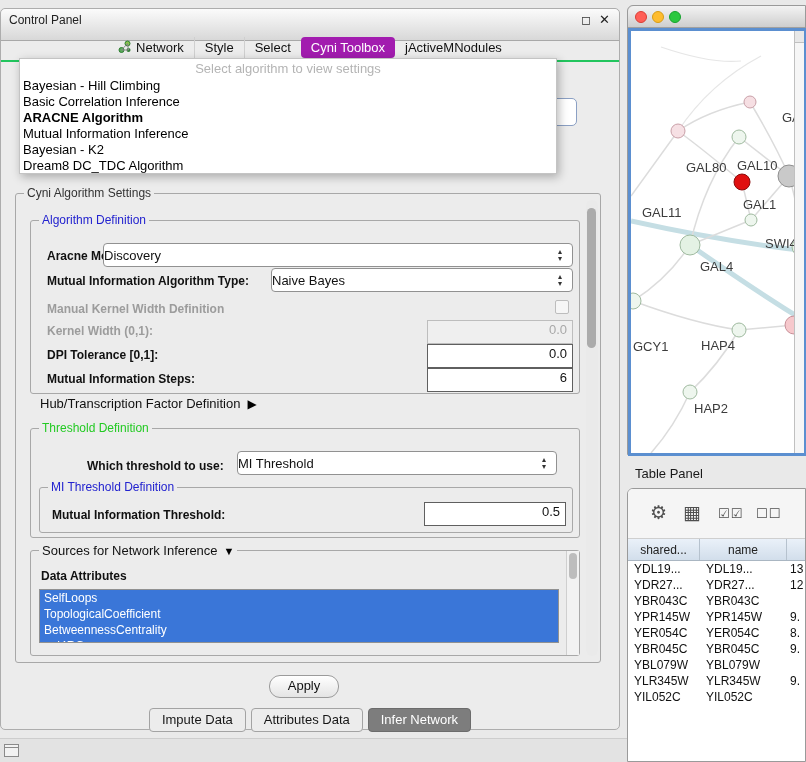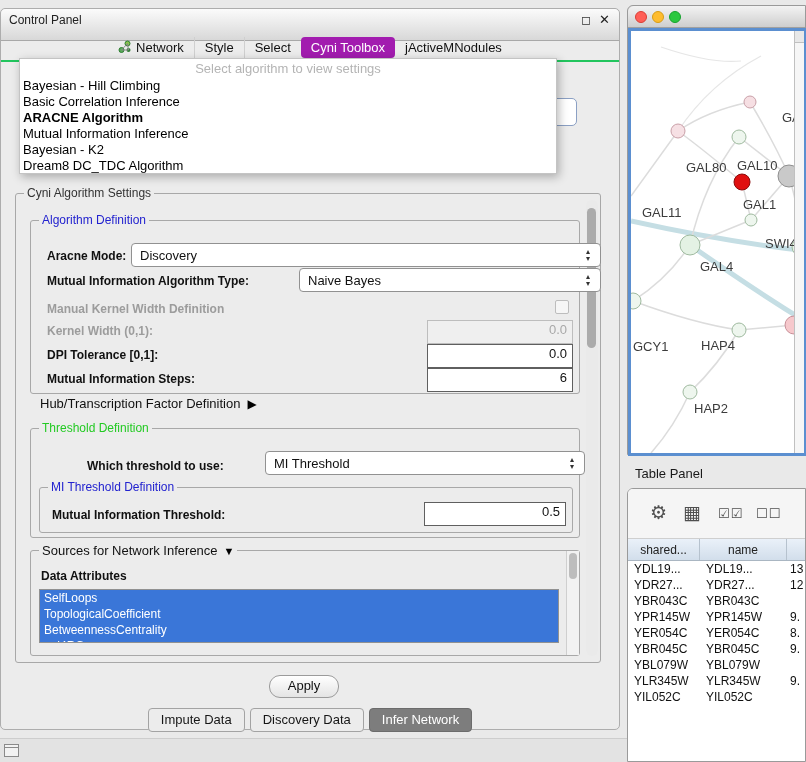--- a/index.html
+++ b/index.html
@@ -41,21 +41,21 @@
   .legend.green{color:#23ca23;}
 
   
   #settings-scroll{position:absolute;right:2px;top:6px;width:12px;height:456px;background:#eaeaea;border-radius:6px;}
   #settings-scroll .thumb{position:absolute;left:1px;top:8px;width:9px;height:140px;background:#ababab;border-radius:5px;}
 
   
   #algdef{position:absolute;left:14px;top:26px;width:550px;height:174px;border:1px solid #a8a8a8;border-radius:3px;}
   .form-label{position:absolute;font-size:12px;font-weight:bold;color:#111;white-space:nowrap;}
   .form-label.disabled{color:#9c9c9c;}
-  .combo{position:absolute;height:24px;background:#fff;border:1px solid #919191;border-radius:4px;font-size:13px;display:flex;align-items:center;padding-left:8px;color:#111;margin-left:28px;}
+  .combo{position:absolute;height:24px;background:#fff;border:1px solid #919191;border-radius:4px;font-size:13px;display:flex;align-items:center;color:#111;}
   .combo .arrows{position:absolute;right:5px;top:4px;width:9px;}
   .combo .arrows::before{content:"▴";display:block;font-size:8px;line-height:7px;color:#333;}
   .combo .arrows::after{content:"▾";display:block;font-size:8px;line-height:7px;color:#333;}
   .tfield{position:absolute;height:24px;background:#fff;border:1px solid #5f5f5f;font-size:13px;text-align:right;padding:1px 5px 0 0;color:#111;}
   .tfield.disabled{background:#efefef;border:1px solid #bdbdbd;color:#a8a8a8;}
   .checkbox{position:absolute;width:14px;height:14px;background:#f6f6f6;border:1px solid #bdbdbd;border-radius:2px;}
   #lbl-aracne{left:16px;top:28px;}   #cmb-aracne{left:72px;top:22px;width:470px;}
   #lbl-mitype{left:16px;top:53px;}   #cmb-mitype{left:240px;top:47px;width:302px;}
   #lbl-manual{left:16px;top:81px;}   #chk-manual{left:524px;top:79px;}
   #lbl-kernel{left:16px;top:103px;}  #fld-kernel{left:396px;top:99px;width:146px;}
@@ -246,21 +246,21 @@
         <div id="attr-scroll">
             <div class="thumb"></div>
           </div>
       </div>
     </div>
 
     <div id="apply-btn">Apply</div>
 
     <div id="bottom-tabs">
       <div class="b-tab">Impute Data</div>
-      <div class="b-tab">Discovery Data</div>
+      <div class="b-tab">Attributes Data</div>
       <div class="b-tab selected">Infer Network</div>
     </div>
   </div>
 
   <div id="net-window">
     <div id="net-titlebar">
       <span class="tl red"></span>
       <span class="tl yellow"></span>
       <span class="tl green"></span>
     </div>

